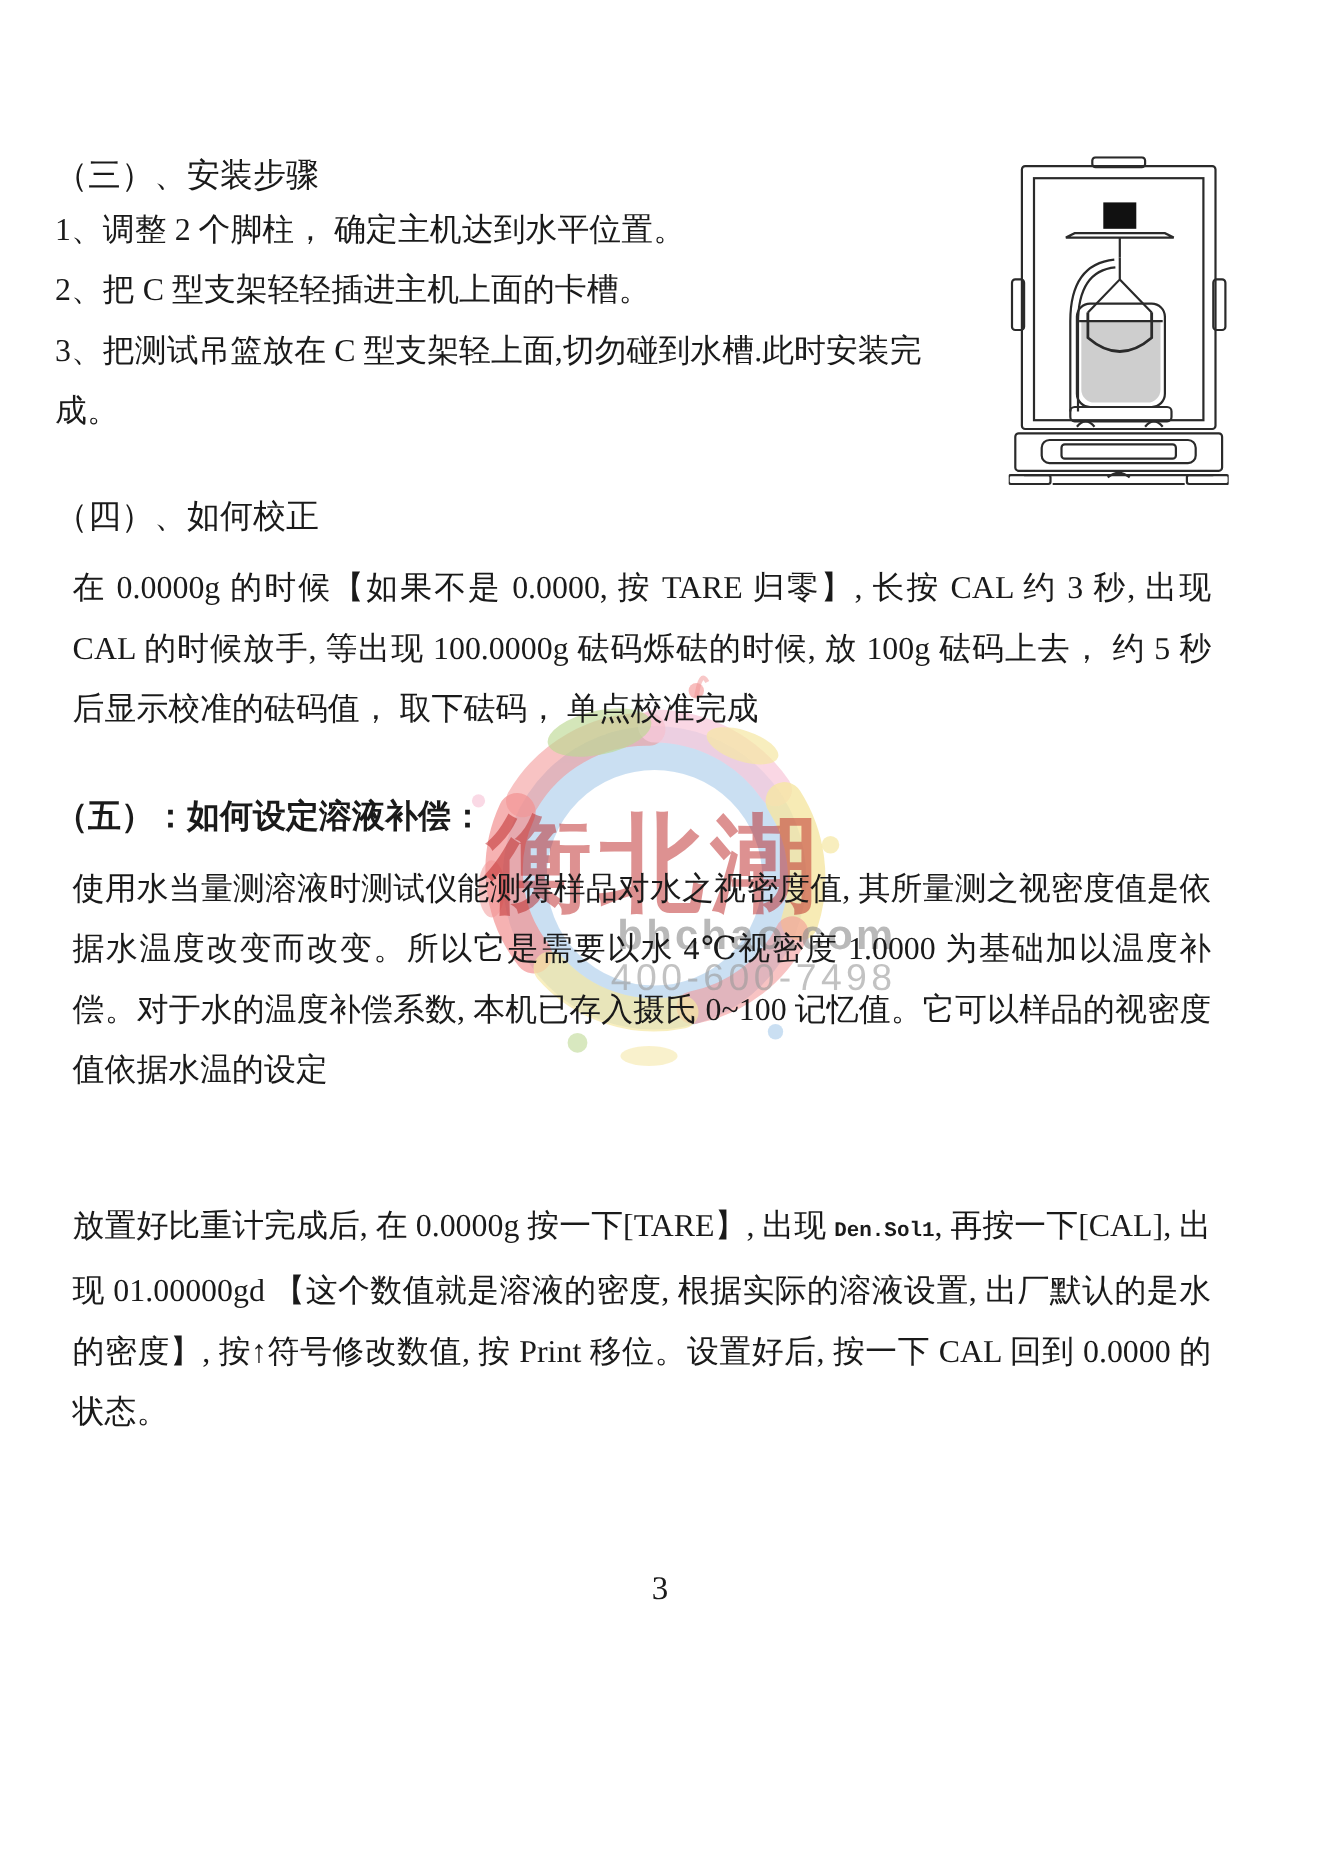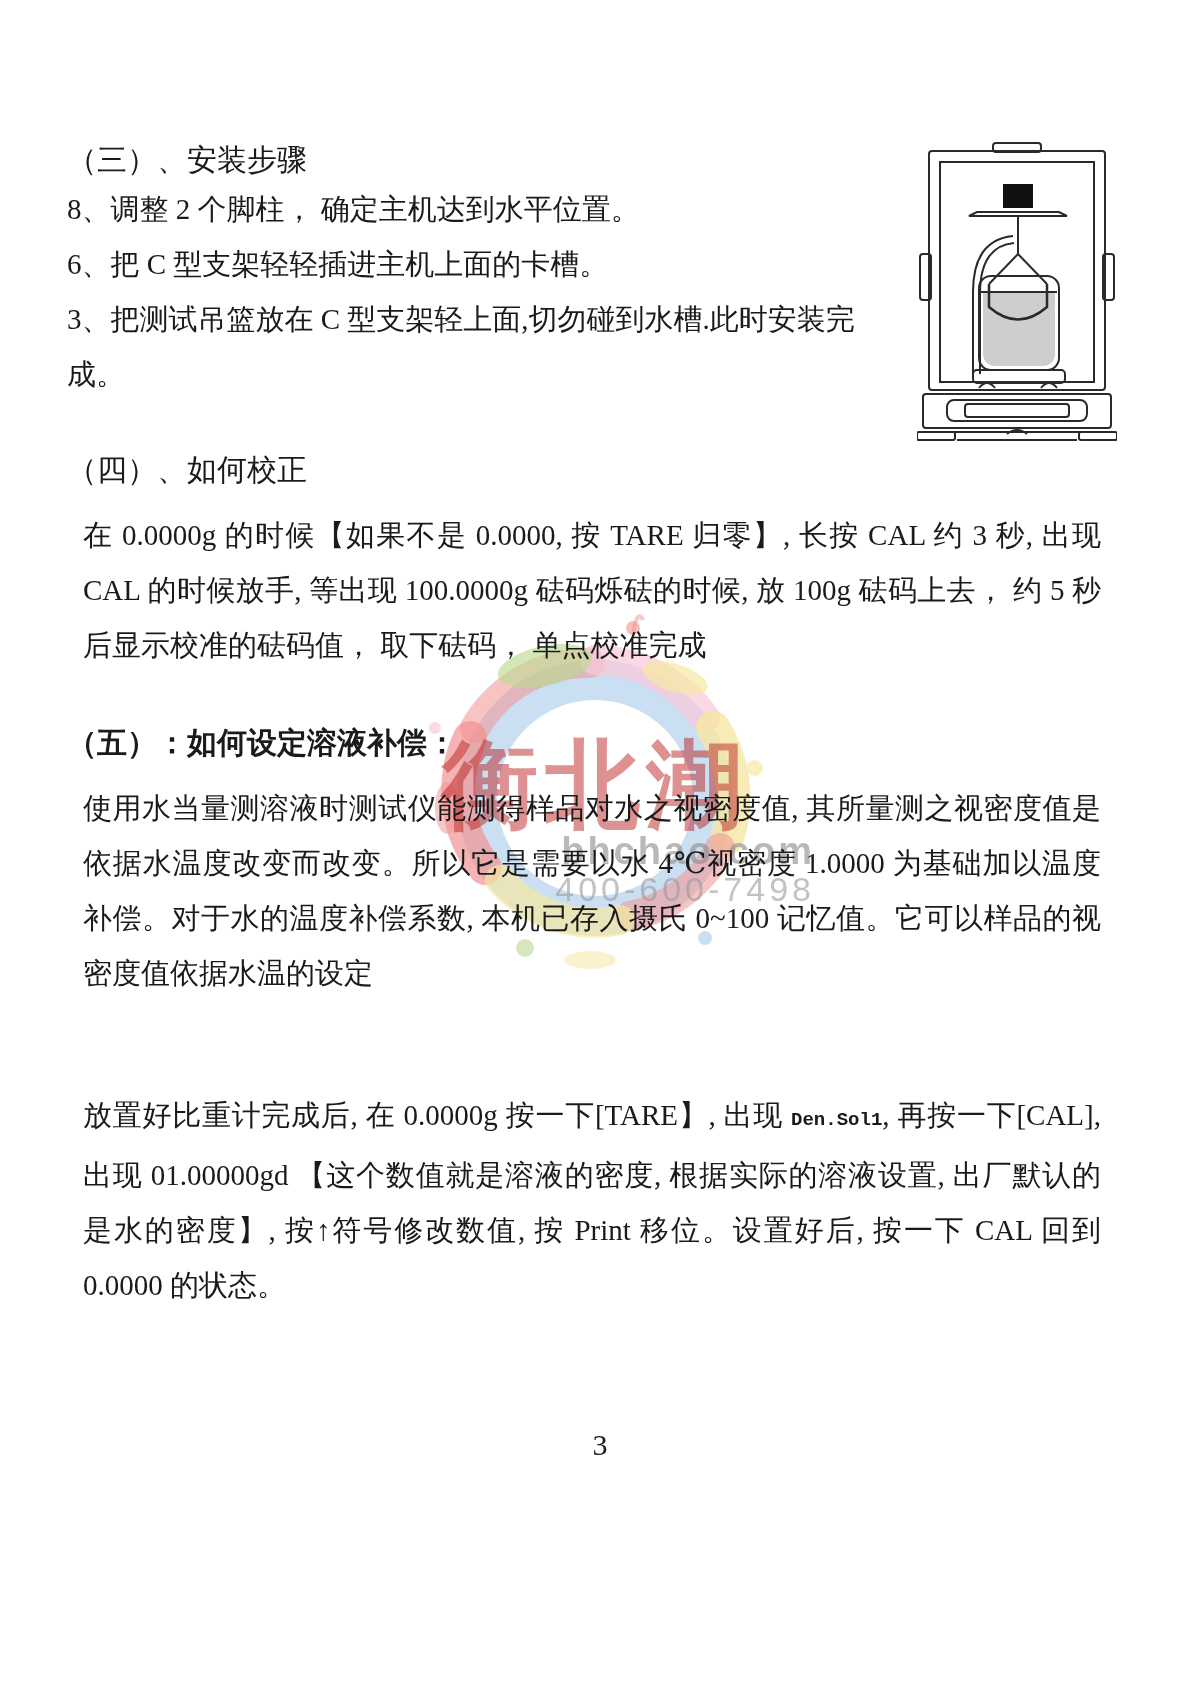--- a/index.html
+++ b/index.html
@@ -1,21 +1,21 @@
 <!DOCTYPE html>
 <html><head>
 <meta charset="utf-8">
 <style>
   html,body{margin:0;padding:0;}
   body{
     width:1200px;height:1697px;background:#ffffff;position:relative;
     font-family:"Liberation Serif","DejaVu Serif",serif;
     color:#1a1a1a;overflow:hidden;
   }
-  .content{position:relative;z-index:2;padding:138px 83px 0 67px;font-size:29px;line-height:55px;}
+  .content{position:relative;z-index:2;padding:138px 83px 0 50px;font-size:29px;line-height:55px;}
   .heading{font-size:30px;line-height:44px;margin:0;}
   .heading.bold{font-weight:bold;}
   .para{margin:16px;text-align:justify;text-justify:inter-ideograph;}
   .item{margin:0;}
   .figure-float{
     float:right;width:200px;height:310px;margin:4px 0 14px 22px;
   }
   .sec{margin:0;}
   .sec-4{clear:none;margin-top:46px;}
   .sec-5{margin-top:48px;}
@@ -120,22 +120,22 @@
 
         <rect x="0" y="290" width="38" height="8" rx="2"></rect>
         <rect x="162" y="290" width="38" height="8" rx="2"></rect>
         <path d="M90,292 q10,-8 20,0"></path>
         <line x1="14" y1="290" x2="186" y2="290"></line>
         <line x1="40" y1="298" x2="160" y2="298"></line>
       </g>
     </svg>
 
     <p class="heading">（三）、安装步骤</p>
-    <p class="item">8、调整 2 个脚柱， 确定主机达到水平位置。</p>
-    <p class="item">6、把 C 型支架轻轻插进主机上面的卡槽。</p>
+    <p class="item">1、调整 2 个脚柱， 确定主机达到水平位置。</p>
+    <p class="item">2、把 C 型支架轻轻插进主机上面的卡槽。</p>
     <p class="item">3、把测试吊篮放在 C 型支架轻上面,切勿碰到水槽.此时安装完成。</p>
   </div>
 
   <div class="sec sec-4">
     <p class="heading">（四）、如何校正</p>
     <p class="para">在 0.0000g 的时候【如果不是 0.0000, 按 TARE 归零】, 长按 CAL 约 3 秒, 出现 CAL 的时候放手, 等出现 100.0000g 砝码烁砝的时候, 放 100g 砝码上去， 约 5 秒后显示校准的砝码值， 取下砝码， 单点校准完成</p>
   </div>
 
   <div class="sec sec-5">
     <p class="heading bold">（五）：如何设定溶液补偿：</p>

